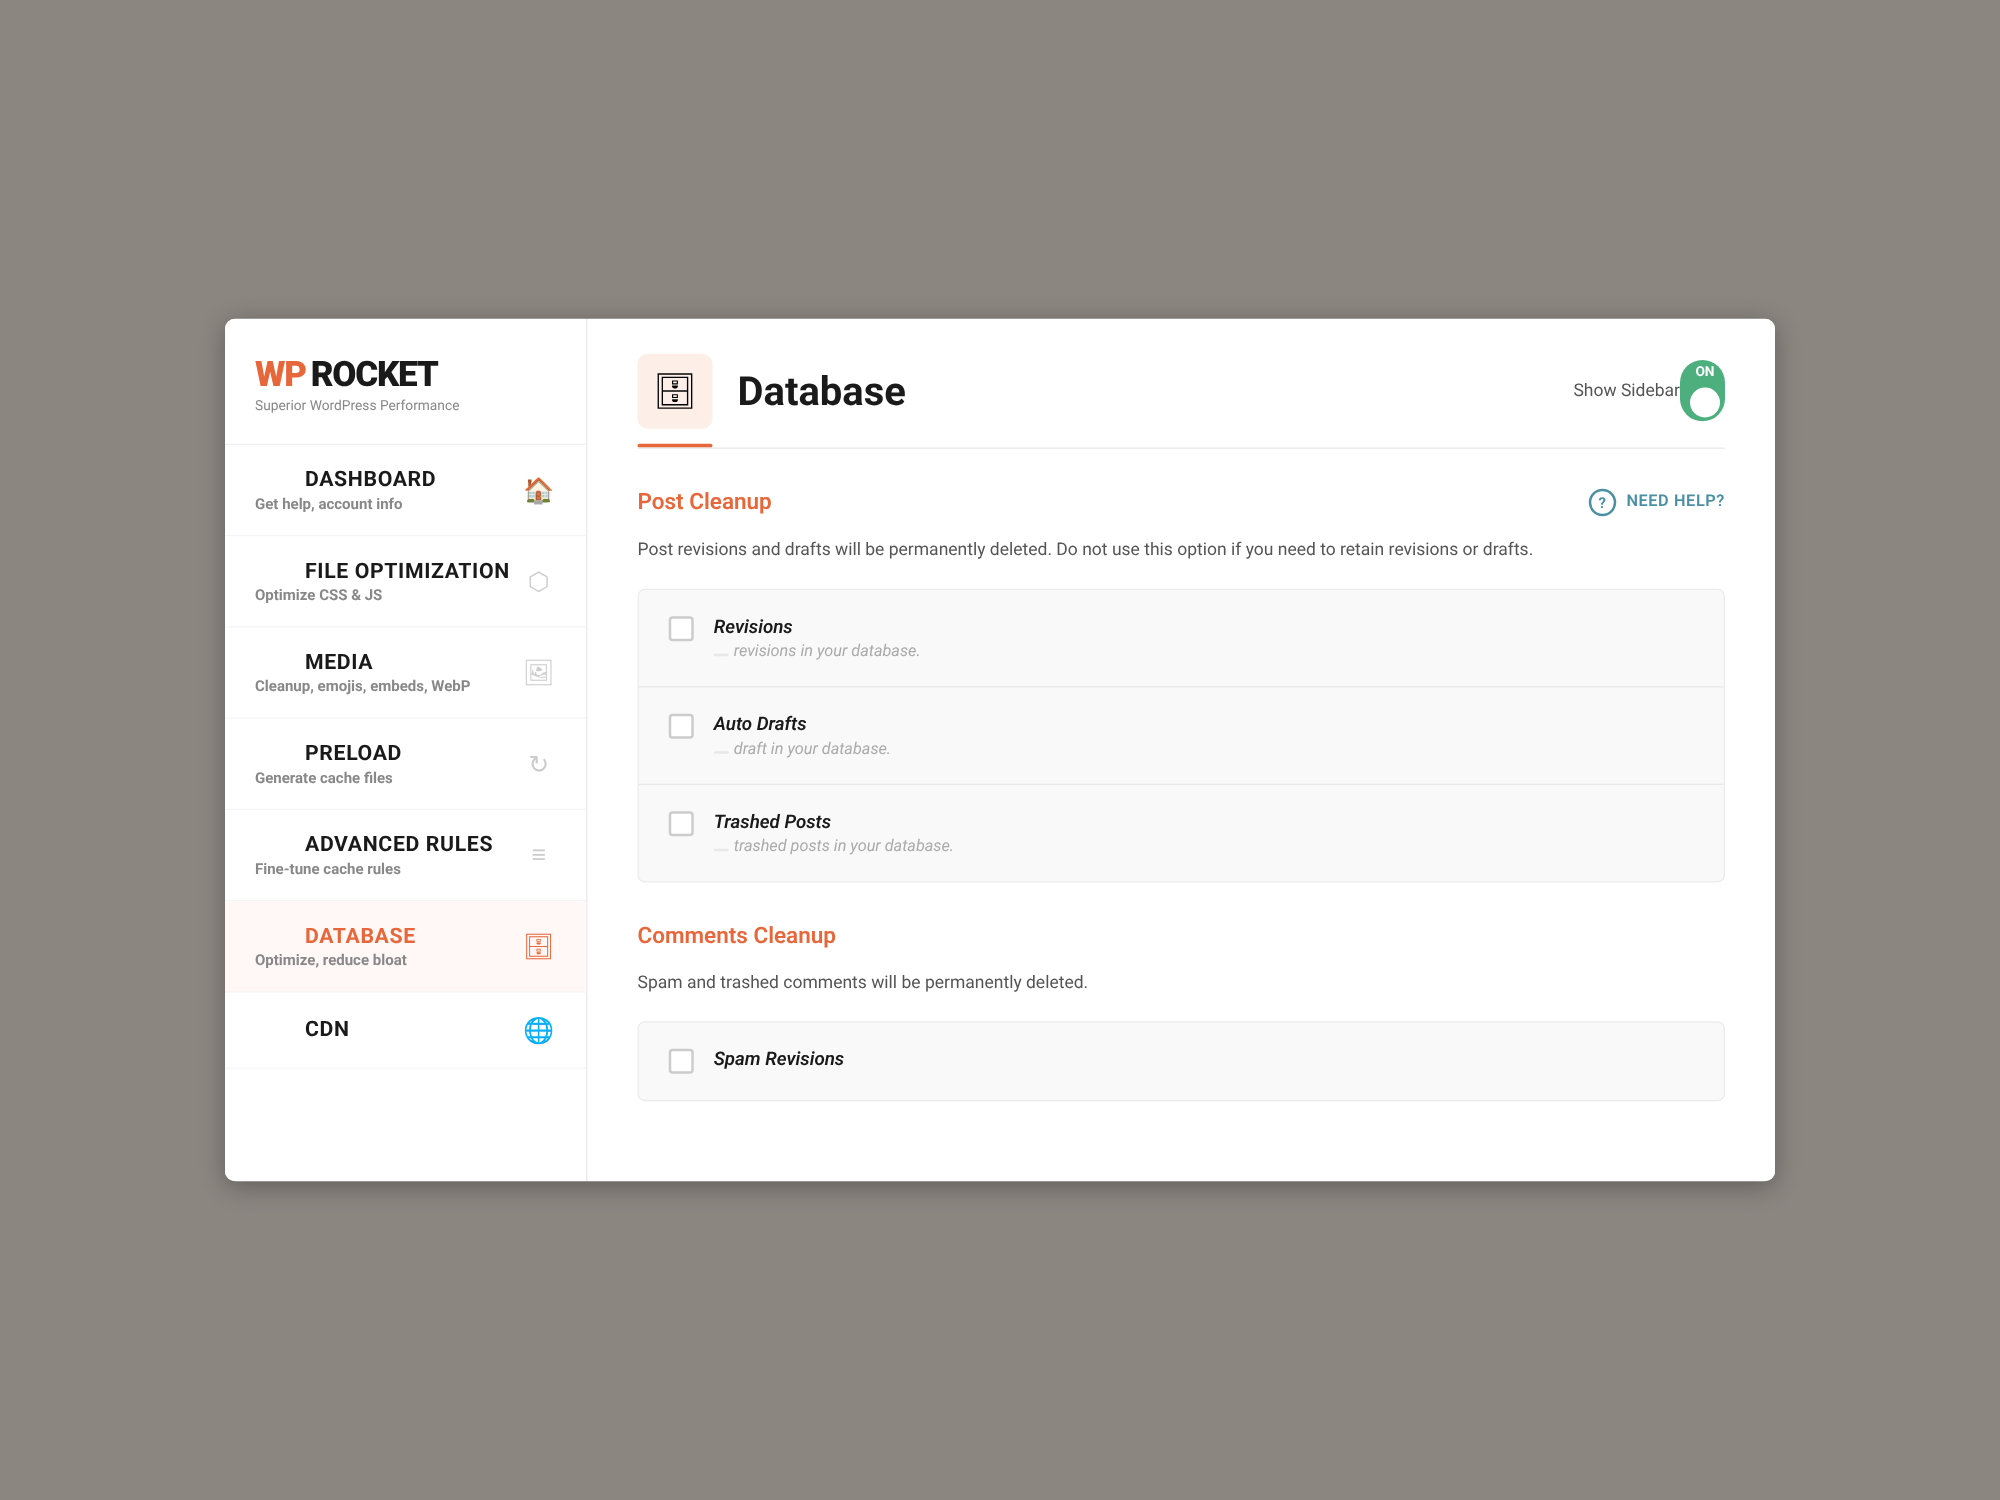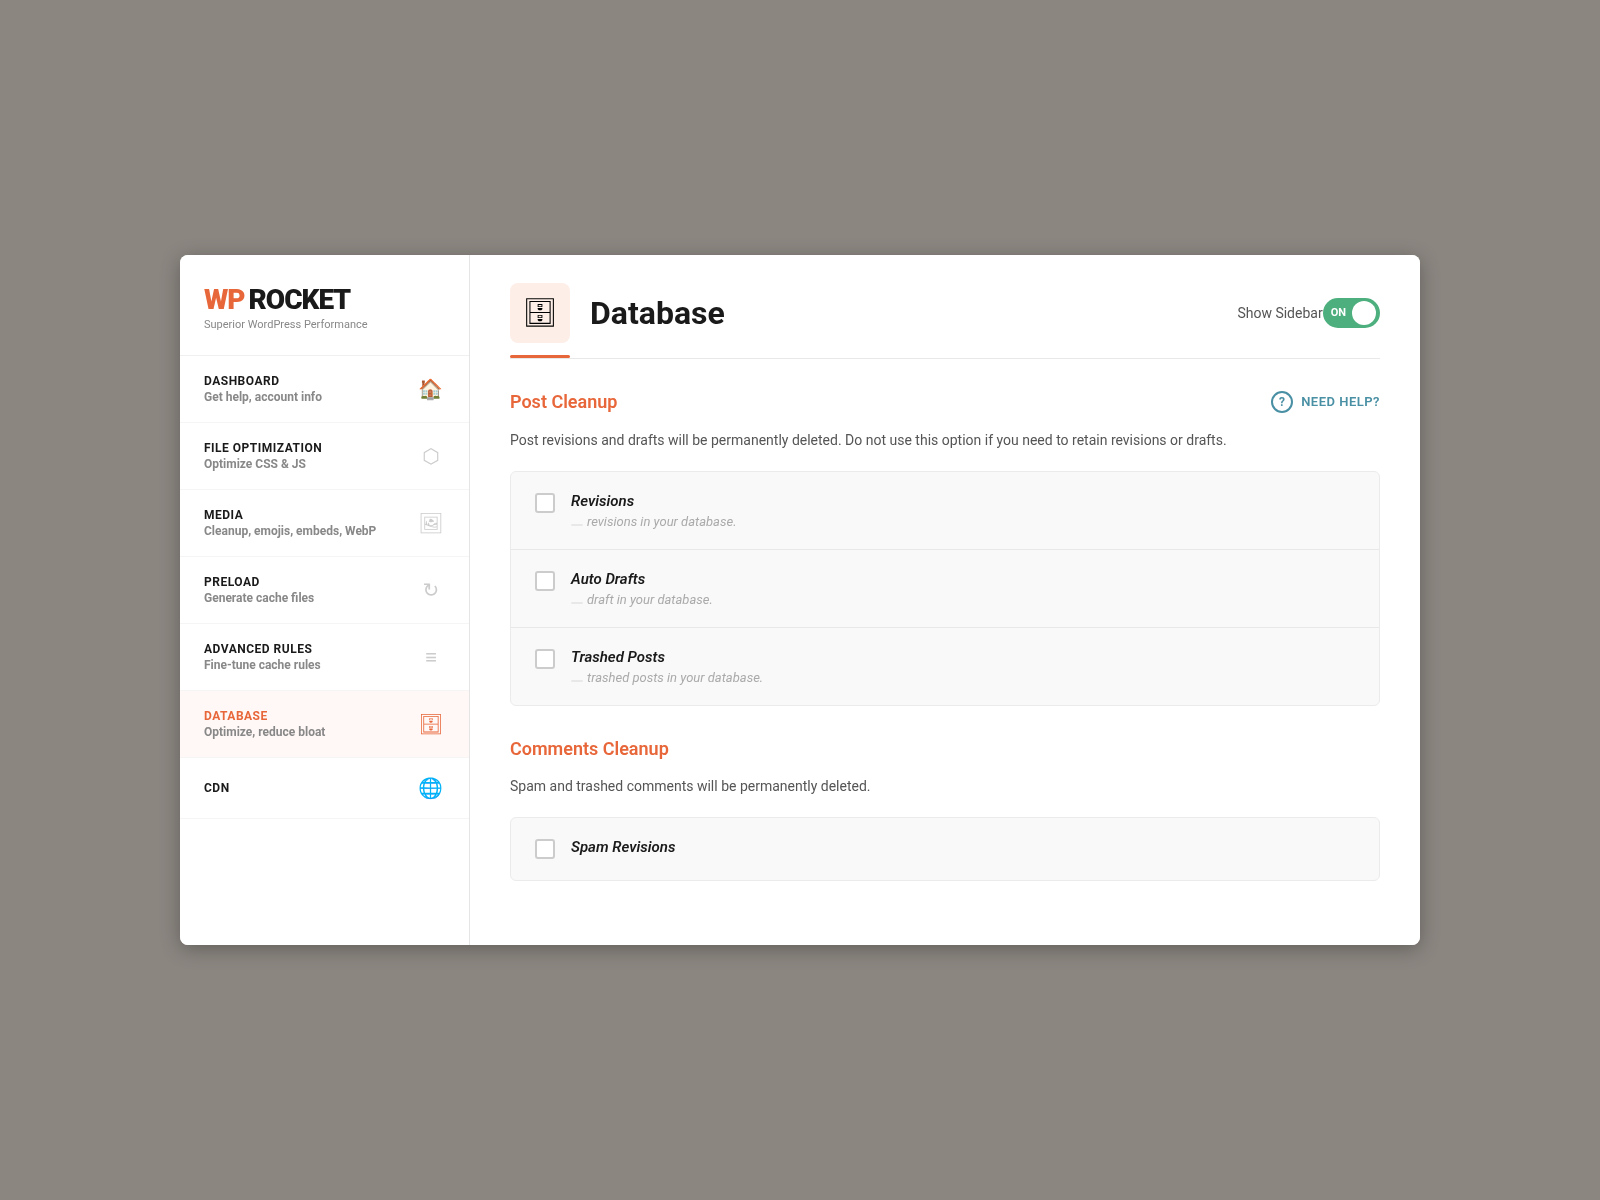--- a/index.html
+++ b/index.html
@@ -60,25 +60,26 @@
       align-items: center;
       justify-content: space-between;
       padding: 18px 24px;
       cursor: pointer;
       border-bottom: 1px solid #f5f5f5;
       transition: background 0.15s;
     }
     .nav-item.active { background: #fff8f6; }
     .nav-item-text { flex: 1; }
     .nav-item-title {
-      font-size: 12px;
+      font-size: 17px;
       font-weight: 700;
       color: #1a1a1a;
       letter-spacing: 0.5px;
       text-transform: uppercase;
+      margin-left: 40px;
     }
     .nav-item.active .nav-item-title { color: #e8673a; }
     .nav-item-subtitle {
       font-size: 12px;
       color: #888;
       margin-top: 2px;
       font-weight: bold;
     }
     .nav-icon {
       color: #ccc;
@@ -131,20 +132,21 @@
       color: #555;
     }
     .toggle-switch {
       display: flex;
       align-items: center;
       background: #4caf7d;
       border-radius: 20px;
       padding: 3px 4px 3px 8px;
       gap: 6px;
       cursor: pointer;
+      flex-direction: column;
     }
     .toggle-label {
       color: #fff;
       font-size: 11px;
       font-weight: 700;
     }
     .toggle-knob {
       width: 24px;
       height: 24px;
       background: #fff;

